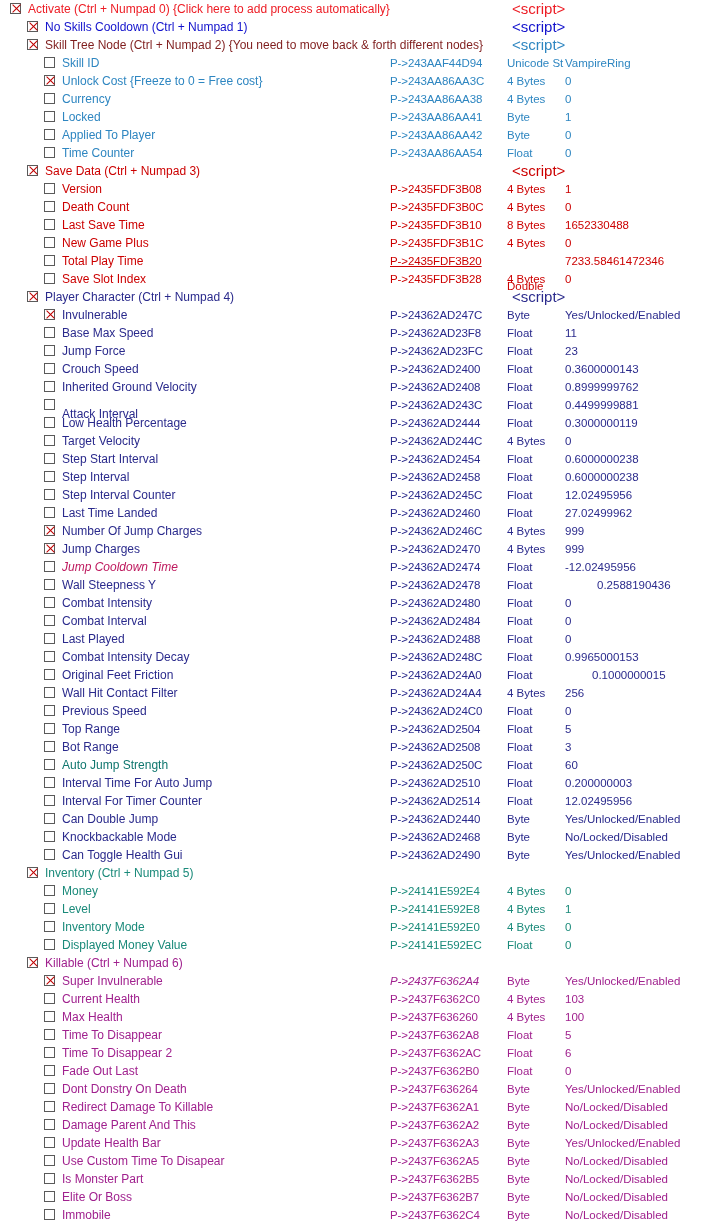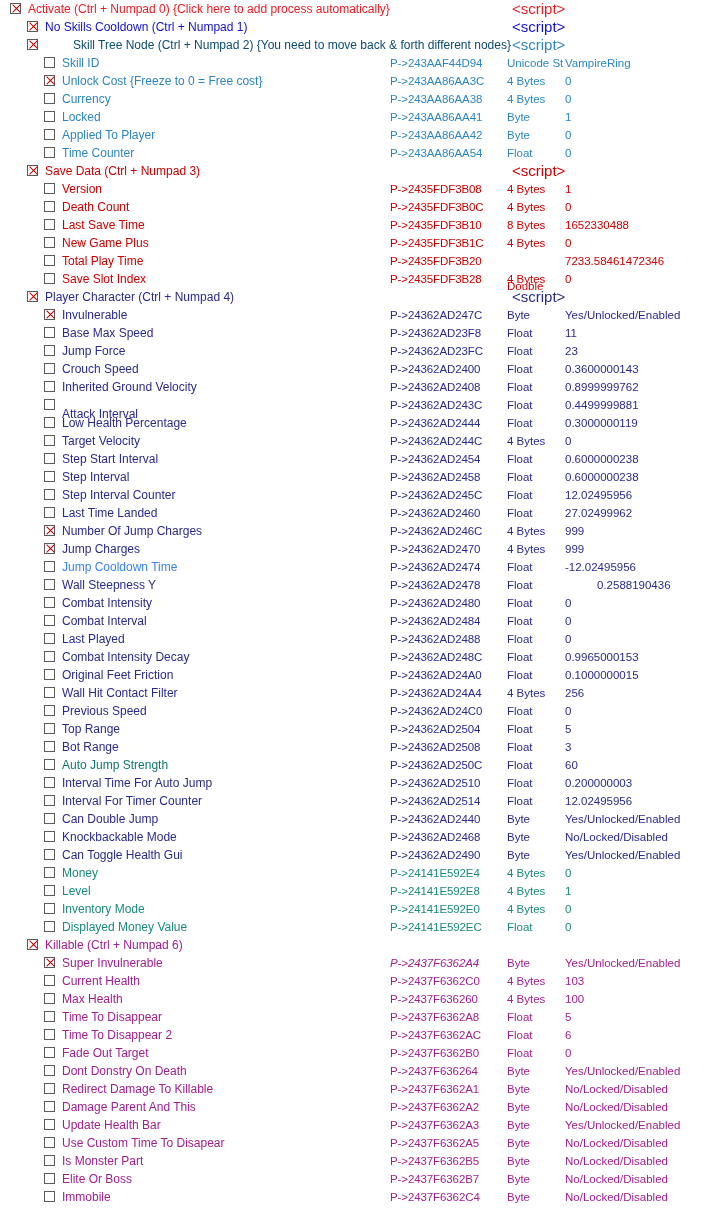--- a/index.html
+++ b/index.html
@@ -88,21 +88,21 @@
       <span class="desc" style="left: 28px; color: rgb(237, 28, 36);">Activate (Ctrl + Numpad 0) {Click here to add process automatically}</span>
       <span class="script" style="color: rgb(237, 28, 36);">&lt;script&gt;</span>
     </div>
     <div class="row">
       <span class="cb checked" style="left: 27px;"></span>
       <span class="desc" style="left: 45px; color: rgb(17, 17, 204);">No Skills Cooldown (Ctrl + Numpad 1)</span>
       <span class="script" style="color: rgb(17, 17, 204);">&lt;script&gt;</span>
     </div>
     <div class="row">
       <span class="cb checked" style="left: 27px;"></span>
-      <span class="desc" style="left: 45px; color: #0c4a6e; margin-left: 28px;">Skill Tree Node (Ctrl + Numpad 2) {You need to move back &amp; forth different nodes}</span>
+      <span class="desc" style="left: 45px; color: #7f1d1d;">Skill Tree Node (Ctrl + Numpad 2) {You need to move back &amp; forth different nodes}</span>
       <span class="script" style="color: rgb(46, 134, 193);">&lt;script&gt;</span>
     </div>
     <div class="row">
       <span class="cb" style="left: 44px;"></span>
       <span class="desc" style="left: 62px; color: rgb(46, 134, 193); text-align: right;">Skill ID</span>
       <span class="addr" style="color: rgb(46, 134, 193);">P-&gt;243AAF44D94</span>
       <span class="type" style="color: rgb(46, 134, 193);">Unicode St</span>
       <span class="value" style="color: rgb(46, 134, 193);">VampireRing</span>
     </div>
     <div class="row">
@@ -169,21 +169,21 @@
     <div class="row">
       <span class="cb" style="left: 44px;"></span>
       <span class="desc" style="left: 62px; color: rgb(204, 0, 0);">New Game Plus</span>
       <span class="addr" style="color: rgb(204, 0, 0);">P-&gt;2435FDF3B1C</span>
       <span class="type" style="color: rgb(204, 0, 0);">4 Bytes</span>
       <span class="value" style="color: rgb(204, 0, 0);">0</span>
     </div>
     <div class="row">
       <span class="cb" style="left: 44px;"></span>
       <span class="desc" style="left: 62px; color: rgb(204, 0, 0);">Total Play Time</span>
-      <span class="addr" style="color: rgb(204, 0, 0);">P-&gt;2435FDF3B20</span>
+      <span class="addr" style="color: rgb(204, 0, 0); text-decoration: underline;">P-&gt;2435FDF3B20</span>
       <span class="type" style="color: rgb(204, 0, 0); margin-top: 25px;">Double</span>
       <span class="value" style="color: rgb(204, 0, 0);">7233.58461472346</span>
     </div>
     <div class="row">
       <span class="cb" style="left: 44px;"></span>
       <span class="desc" style="left: 62px; color: rgb(204, 0, 0);">Save Slot Index</span>
       <span class="addr" style="color: rgb(204, 0, 0);">P-&gt;2435FDF3B28</span>
       <span class="type" style="color: rgb(204, 0, 0);">4 Bytes</span>
       <span class="value" style="color: rgb(204, 0, 0);">0</span>
     </div>
@@ -285,21 +285,21 @@
     </div>
     <div class="row">
       <span class="cb checked" style="left: 44px;"></span>
       <span class="desc" style="left: 62px; color: rgb(42, 42, 140);">Jump Charges</span>
       <span class="addr" style="color: rgb(42, 42, 140);">P-&gt;24362AD2470</span>
       <span class="type" style="color: rgb(42, 42, 140);">4 Bytes</span>
       <span class="value" style="color: rgb(42, 42, 140);">999</span>
     </div>
     <div class="row">
       <span class="cb" style="left: 44px;"></span>
-      <span class="desc" style="left: 62px; color: #3b82f6;">Jump Cooldown Time</span>
+      <span class="desc" style="left: 62px; color: #be185d; font-style: italic;">Jump Cooldown Time</span>
       <span class="addr" style="color: rgb(42, 42, 140);">P-&gt;24362AD2474</span>
       <span class="type" style="color: rgb(42, 42, 140);">Float</span>
       <span class="value" style="color: rgb(42, 42, 140);">-12.02495956</span>
     </div>
     <div class="row">
       <span class="cb" style="left: 44px;"></span>
       <span class="desc" style="left: 62px; color: rgb(42, 42, 140);">Wall Steepness Y</span>
       <span class="addr" style="color: rgb(42, 42, 140); text-align: right;">P-&gt;24362AD2478</span>
       <span class="type" style="color: rgb(42, 42, 140);">Float</span>
       <span class="value" style="color: rgb(42, 42, 140); margin-left: 32px;">0.2588190436</span>
@@ -330,21 +330,21 @@
       <span class="desc" style="left: 62px; color: rgb(42, 42, 140);">Combat Intensity Decay</span>
       <span class="addr" style="color: rgb(42, 42, 140);">P-&gt;24362AD248C</span>
       <span class="type" style="color: rgb(42, 42, 140);">Float</span>
       <span class="value" style="color: rgb(42, 42, 140);">0.9965000153</span>
     </div>
     <div class="row">
       <span class="cb" style="left: 44px;"></span>
       <span class="desc" style="left: 62px; color: rgb(42, 42, 140);">Original Feet Friction</span>
       <span class="addr" style="color: rgb(42, 42, 140);">P-&gt;24362AD24A0</span>
       <span class="type" style="color: rgb(42, 42, 140);">Float</span>
-      <span class="value" style="color: rgb(42, 42, 140);">0.1000000015</span>
+      <span class="value" style="color: rgb(42, 42, 140); margin-left: 27px;">0.1000000015</span>
     </div>
     <div class="row">
       <span class="cb" style="left: 44px;"></span>
       <span class="desc" style="left: 62px; color: rgb(42, 42, 140);">Wall Hit Contact Filter</span>
       <span class="addr" style="color: rgb(42, 42, 140);">P-&gt;24362AD24A4</span>
       <span class="type" style="color: rgb(42, 42, 140);">4 Bytes</span>
       <span class="value" style="color: rgb(42, 42, 140);">256</span>
     </div>
     <div class="row">
       <span class="cb" style="left: 44px;"></span>
@@ -403,20 +403,24 @@
       <span class="value" style="color: rgb(42, 42, 140);">No/Locked/Disabled</span>
     </div>
     <div class="row">
       <span class="cb" style="left: 44px;"></span>
       <span class="desc" style="left: 62px; color: rgb(42, 42, 140);">Can Toggle Health Gui</span>
       <span class="addr" style="color: rgb(42, 42, 140);">P-&gt;24362AD2490</span>
       <span class="type" style="color: rgb(42, 42, 140);">Byte</span>
       <span class="value" style="color: rgb(42, 42, 140);">Yes/Unlocked/Enabled</span>
     </div>
     <div class="row">
+      <span class="cb checked" style="left: 27px;"></span>
+      <span class="desc" style="left: 45px; color: rgb(26, 138, 122);">Inventory (Ctrl + Numpad 5)</span>
+    </div>
+    <div class="row">
       <span class="cb" style="left: 44px;"></span>
       <span class="desc" style="left: 62px; color: rgb(26, 138, 122);">Money</span>
       <span class="addr" style="color: rgb(26, 138, 122);">P-&gt;24141E592E4</span>
       <span class="type" style="color: rgb(26, 138, 122);">4 Bytes</span>
       <span class="value" style="color: rgb(26, 138, 122);">0</span>
     </div>
     <div class="row">
       <span class="cb" style="left: 44px;"></span>
       <span class="desc" style="left: 62px; color: rgb(26, 138, 122);">Level</span>
       <span class="addr" style="color: rgb(26, 138, 122);">P-&gt;24141E592E8</span>
@@ -471,21 +475,21 @@
     </div>
     <div class="row">
       <span class="cb" style="left: 44px;"></span>
       <span class="desc" style="left: 62px; color: rgb(160, 33, 142);">Time To Disappear 2</span>
       <span class="addr" style="color: rgb(160, 33, 142);">P-&gt;2437F6362AC</span>
       <span class="type" style="color: rgb(160, 33, 142);">Float</span>
       <span class="value" style="color: rgb(160, 33, 142);">6</span>
     </div>
     <div class="row">
       <span class="cb" style="left: 44px;"></span>
-      <span class="desc" style="left: 62px; color: rgb(160, 33, 142);">Fade Out Target</span>
+      <span class="desc" style="left: 62px; color: rgb(160, 33, 142);">Fade Out Last</span>
       <span class="addr" style="color: rgb(160, 33, 142);">P-&gt;2437F6362B0</span>
       <span class="type" style="color: rgb(160, 33, 142);">Float</span>
       <span class="value" style="color: rgb(160, 33, 142);">0</span>
     </div>
     <div class="row">
       <span class="cb" style="left: 44px;"></span>
       <span class="desc" style="left: 62px; color: rgb(160, 33, 142);">Dont Donstry On Death</span>
       <span class="addr" style="color: rgb(160, 33, 142);">P-&gt;2437F636264</span>
       <span class="type" style="color: rgb(160, 33, 142);">Byte</span>
       <span class="value" style="color: rgb(160, 33, 142);">Yes/Unlocked/Enabled</span>

